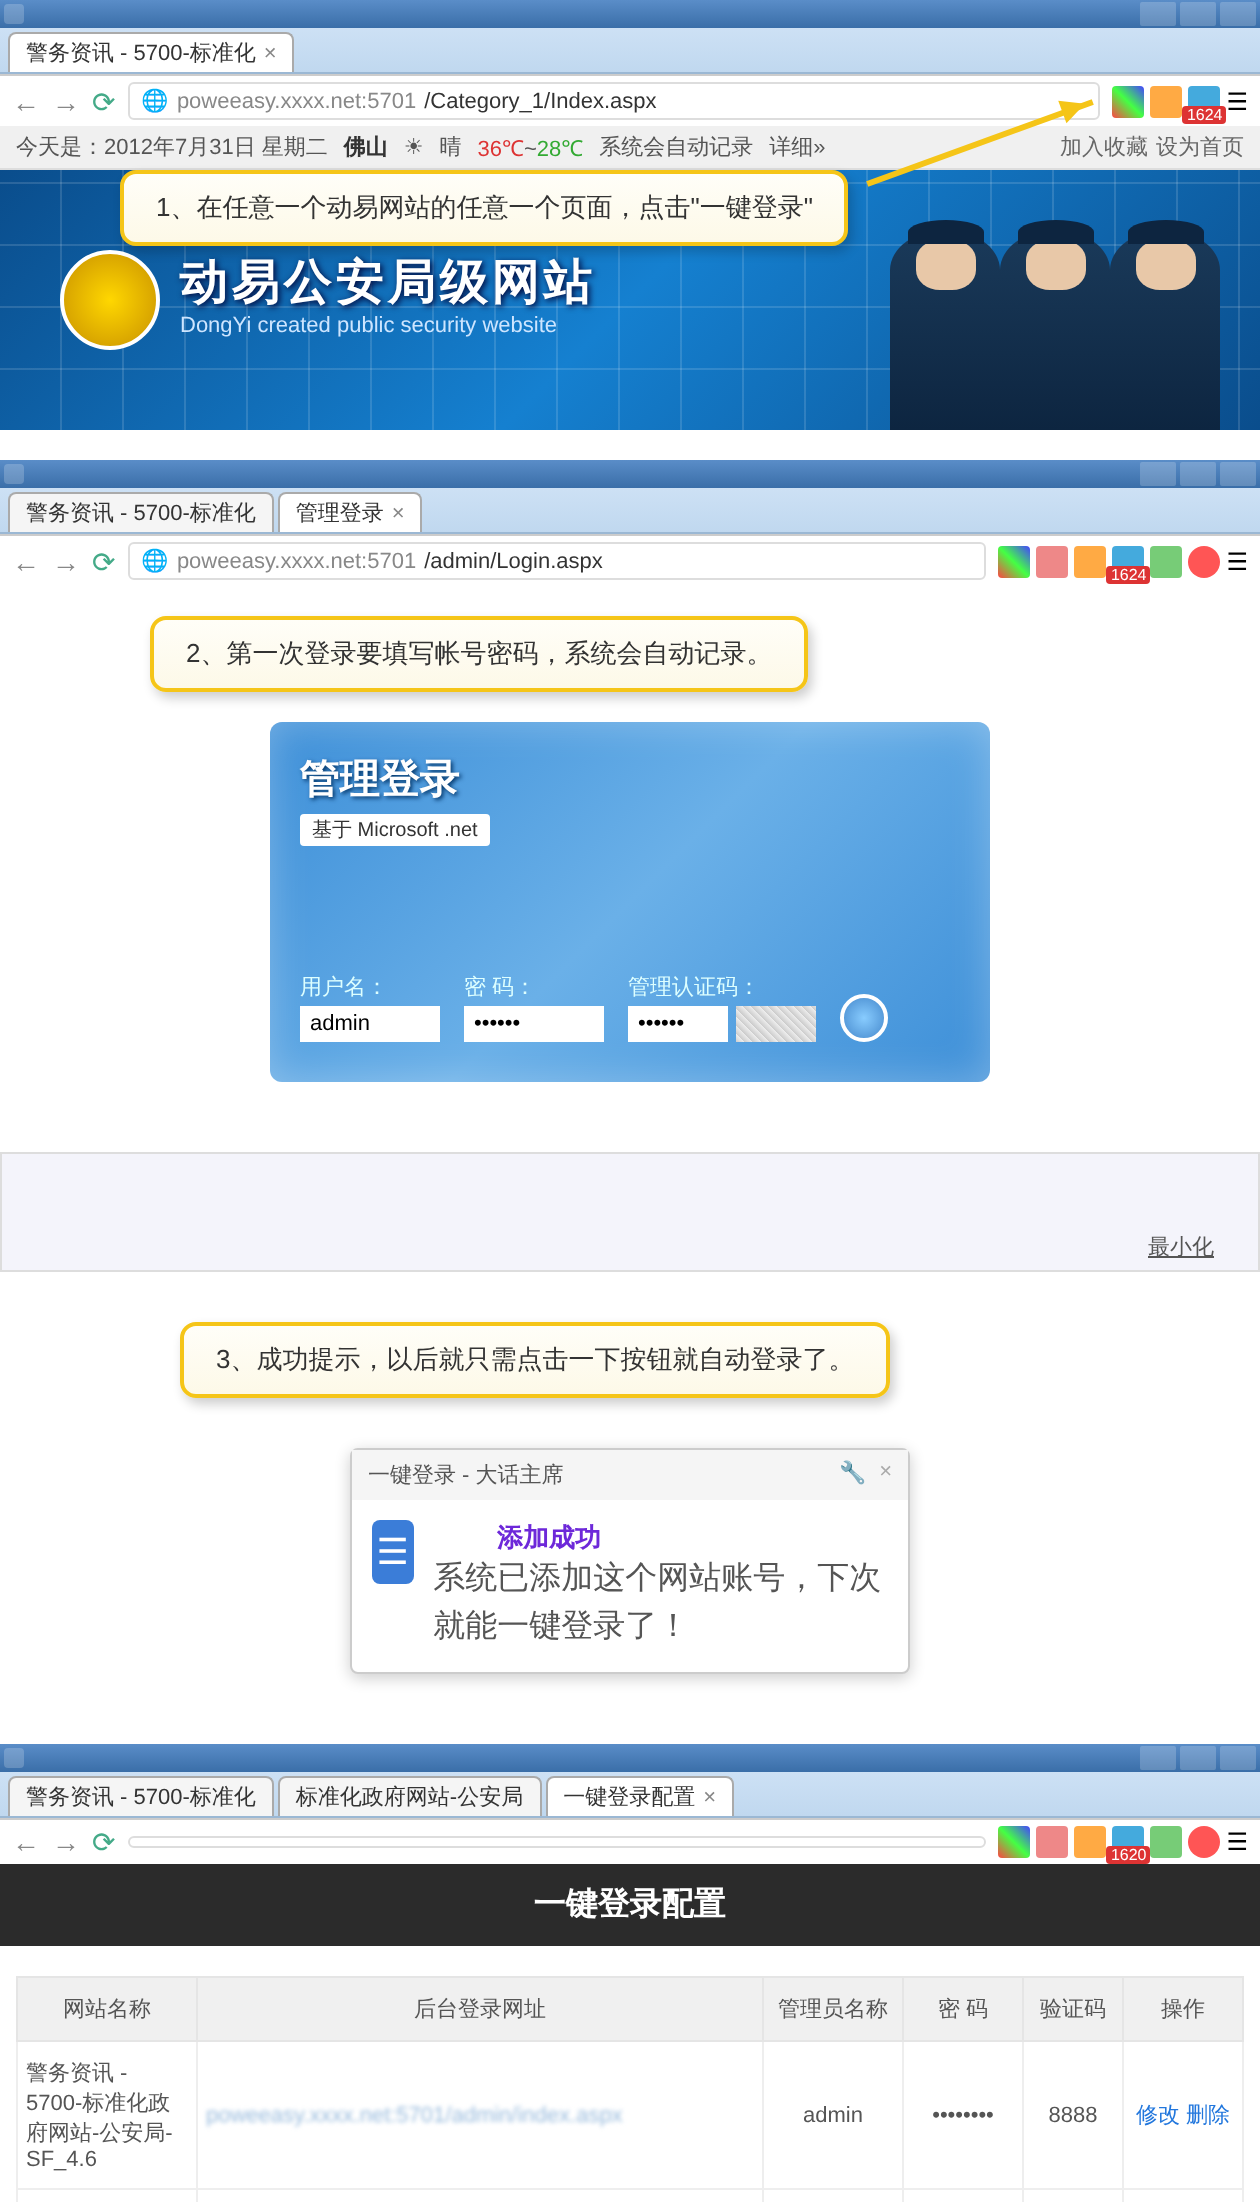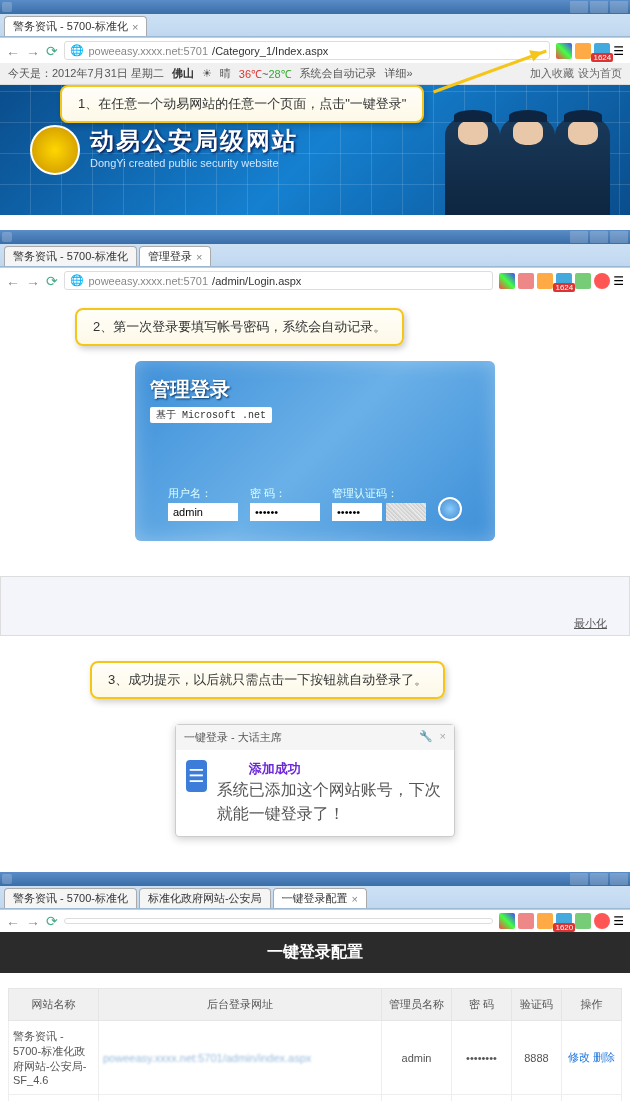--- a/index.html
+++ b/index.html
@@ -53,22 +53,22 @@
 .callout.c2 { margin: 15px 0 15px 75px; }
 .callout.c3 { margin: 15px 0 25px 90px; }
 .arrow-line { position: absolute; width: 120px; height: 3px; background: #f5c518; top: 70px; right: 80px; transform: rotate(-20deg); z-index: 9; }
 .arrow-line::after { content: ''; position: absolute; right: -2px; top: -5px; border: 6px solid transparent; border-left: 12px solid #f5c518; }
 
 
 .panel { margin-top: 15px; }
 .login-area { background: #fff; padding: 0 0 20px 0; }
 .login-box { width: 360px; height: 180px; margin: 0 auto; background: linear-gradient(135deg, #3d8fd8, #6ab0e8, #3d8fd8); border-radius: 6px; position: relative; padding: 15px; box-shadow: inset 0 0 20px rgba(255,255,255,.3); }
 .login-title { color: #fff; font-size: 20px; font-weight: bold; text-shadow: 1px 1px 2px #036; }
-.login-sub { background: #fff; color: #333; font-size: 10px; padding: 1px 6px; display: inline-block; margin-top: 4px; border-radius: 2px; font-family: Liberation Mono, monospace; }
-.login-fields { position: absolute; bottom: 20px; left: 15px; right: 15px; display: flex; gap: 12px; justify-content: center; }
+.login-sub { background: #fff; color: #333; font-size: 10px; padding: 1px 6px; display: inline-block; margin-top: 4px; border-radius: 2px; }
+.login-fields { position: absolute; bottom: 20px; left: 15px; right: 15px; display: flex; gap: 12px; }
 .lf { display: flex; flex-direction: column; gap: 2px; }
 .lf label { color: #dff; font-size: 11px; }
 .lf input { width: 70px; padding: 2px 4px; font-size: 11px; border: 1px solid #fff; background: #fff; }
 .captcha-img { width: 40px; height: 18px; background: repeating-linear-gradient(45deg,#ccc,#eee 3px); display: inline-block; vertical-align: bottom; }
 .login-btn { width: 24px; height: 24px; background: radial-gradient(#8cf,#48c); border-radius: 50%; border: 2px solid #fff; align-self: flex-end; }
 
 
 .p3-top { height: 60px; background: #f4f4fb; border: 1px solid #ddd; position: relative; }
 .minimize { position: absolute; right: 22px; bottom: 4px; color: #555; font-size: 11px; text-decoration: underline; }
 .toast { width: 280px; margin: 0 auto; border: 1px solid #ccc; border-radius: 4px; background: #fff; box-shadow: 0 2px 8px rgba(0,0,0,.2); }

